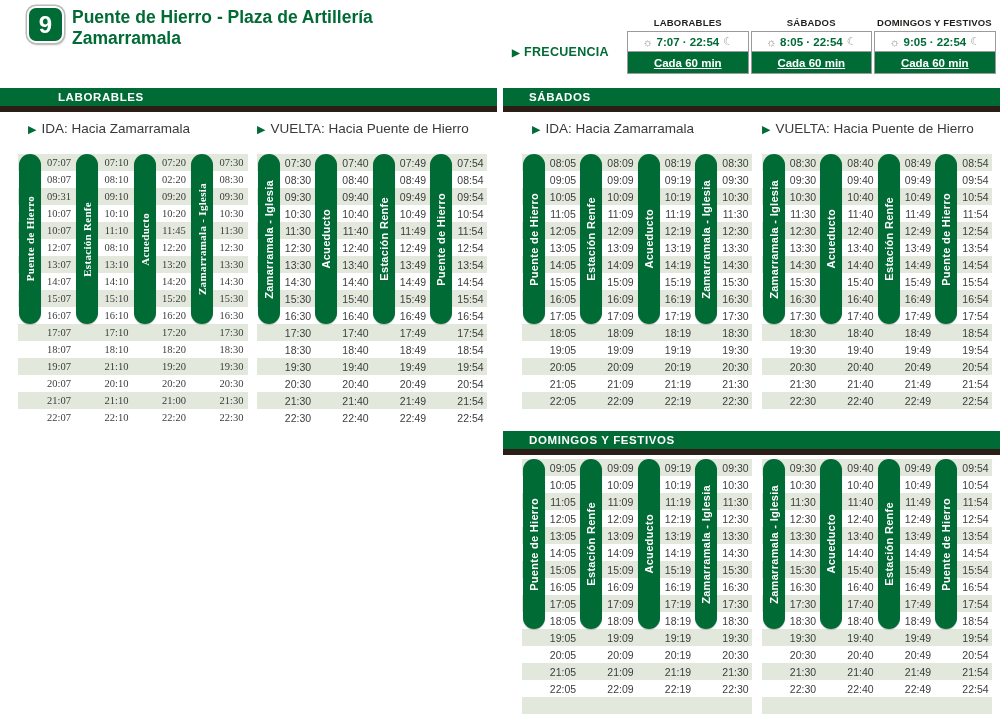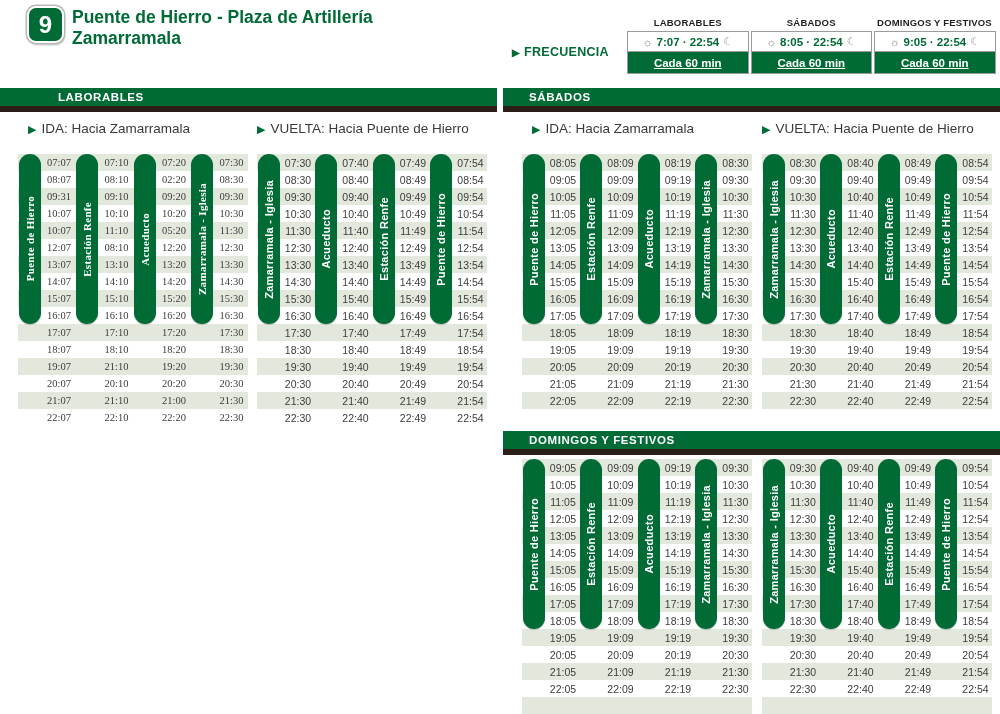--- a/index.html
+++ b/index.html
@@ -168,21 +168,21 @@
         <div class="tt-time">10:20</div>
         <div></div>
         <div class="tt-time">10:30</div>
       </div>
       <div class="tt-row shade">
         <div></div>
         <div class="tt-time">10:07</div>
         <div></div>
         <div class="tt-time">11:10</div>
         <div></div>
-        <div class="tt-time">05:20</div>
+        <div class="tt-time">11:45</div>
         <div></div>
         <div class="tt-time">11:30</div>
       </div>
       <div class="tt-row">
         <div></div>
         <div class="tt-time">12:07</div>
         <div></div>
         <div class="tt-time">08:10</div>
         <div></div>
         <div class="tt-time">12:20</div>

